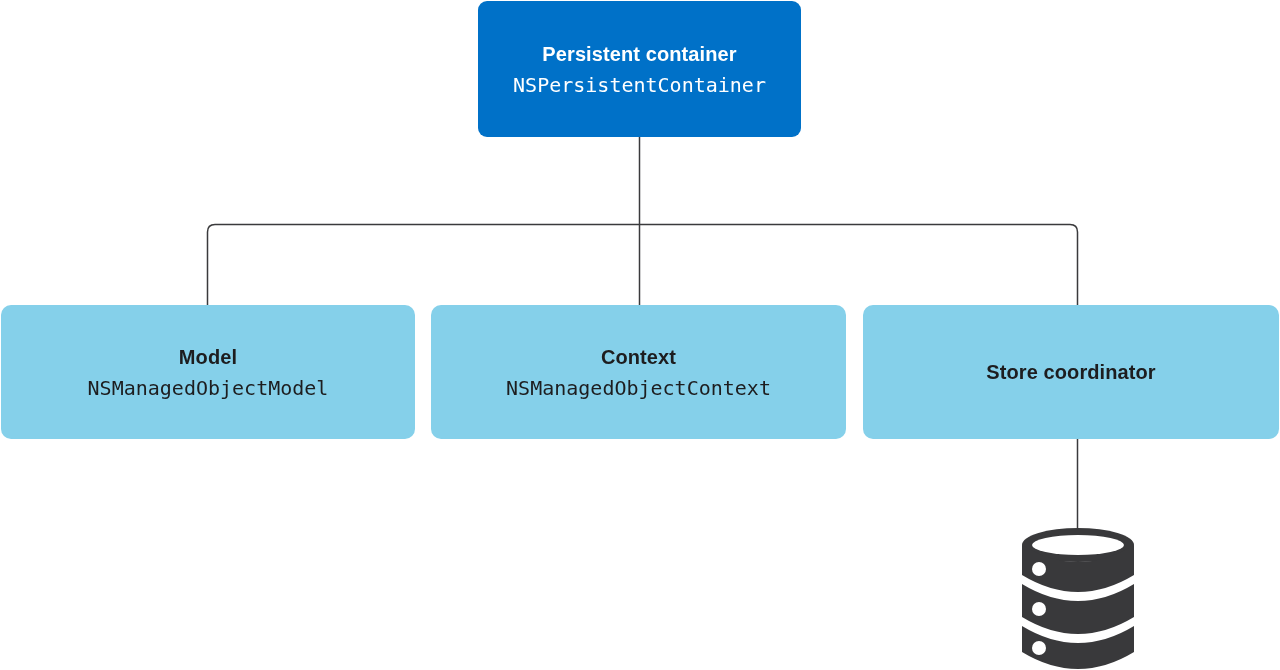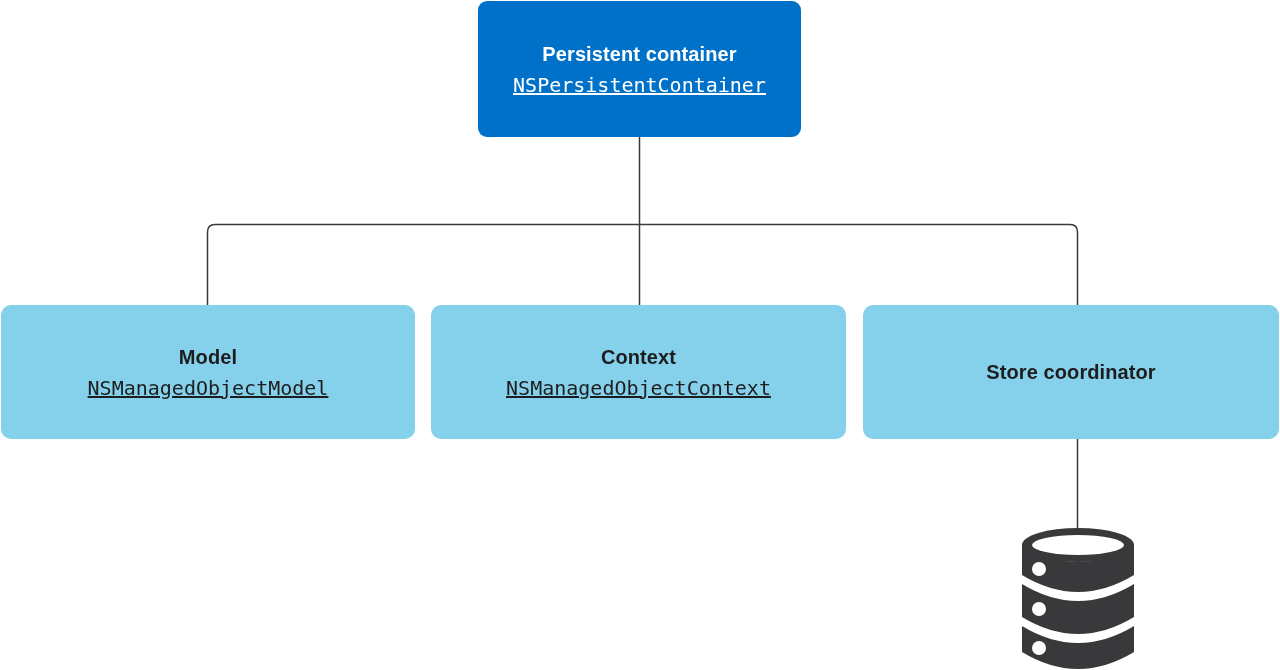--- a/index.html
+++ b/index.html
@@ -64,21 +64,20 @@
   .box-title {
     font-size: 20px;
     font-weight: bold;
     letter-spacing: 0.1px;
     line-height: 1.2;
   }
   .box-code {
     font-family: "DejaVu Sans Mono", "Liberation Mono", monospace;
     font-size: 20px;
     line-height: 1.2;
-    text-decoration: underline;
   }
   .db-icon {
     position: absolute;
     left: 1021px; top: 527px;
     width: 114px; height: 142px;
     z-index: 1;
   }
   .db-icon .db-dark { fill: var(--icon); }
   .db-icon .db-light { fill: #ffffff; }
 </style>

